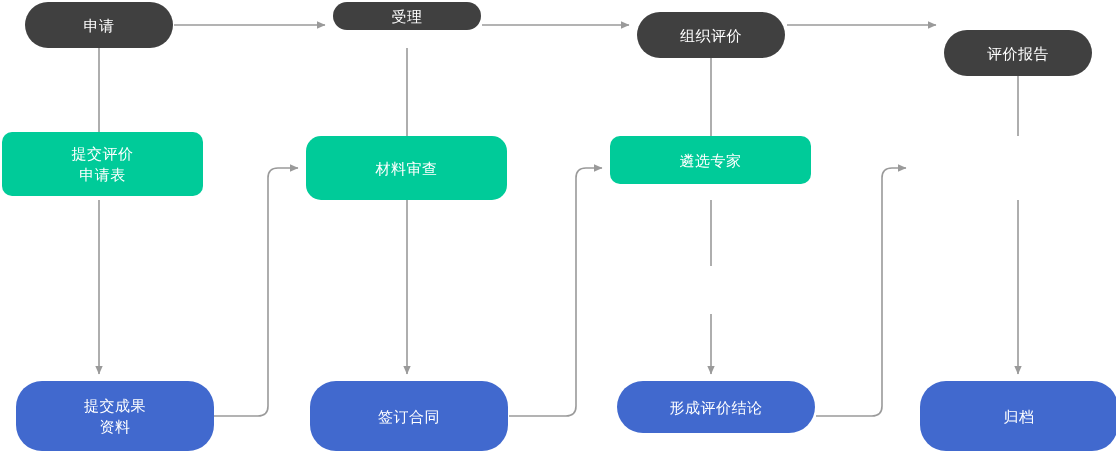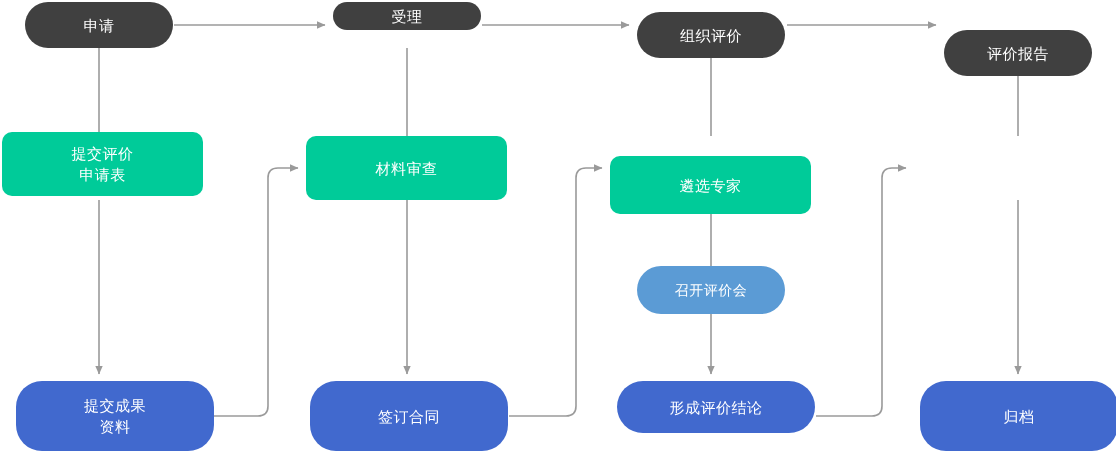--- a/index.html
+++ b/index.html
@@ -80,24 +80,23 @@
     </g>
   </svg>
 
   <div class="node stage" style="left:25px;top:2px;width:148px;height:46px;">申请</div>
   <div class="node stage" style="left:333px;top:2px;width:148px;height:28px;">受理</div>
   <div class="node stage" style="left:637px;top:12px;width:148px;height:46px;">组织评价</div>
   <div class="node stage" style="left:944px;top:2px;width:148px;height:46px;margin-top:28px;">评价报告</div>
 
   <div class="node action" style="left:2px;top:132px;width:201px;height:64px;">提交评价
 申请表</div>
-  <div class="node action" style="left:306px;top:136px;width:201px;height:64px;">材料审查</div>
-  <div class="node action" style="left:610px;top:136px;width:201px;height:58px;margin-top:20px;">遴选专家</div>
+  <div class="node action" style="left:306px;top:136px;width:201px;height:64px;border-radius:15px;">材料审查</div>
+  <div class="node action" style="left:610px;top:136px;width:201px;height:48px;">遴选专家</div>
 
-  <div class="node meeting" style="left:637px;top:266px;width:148px;height:48px;">召开评价会</div>
 
   <div class="node output" style="left:16px;top:381px;width:198px;height:70px;">提交成果
 资料</div>
   <div class="node output" style="left:310px;top:381px;width:198px;height:70px;text-align:right;">签订合同</div>
   <div class="node output" style="left:617px;top:381px;width:198px;height:52px;">形成评价结论</div>
   <div class="node output" style="left:920px;top:381px;width:198px;height:70px;">归档</div>
 
 </div>
 
 </body></html>

